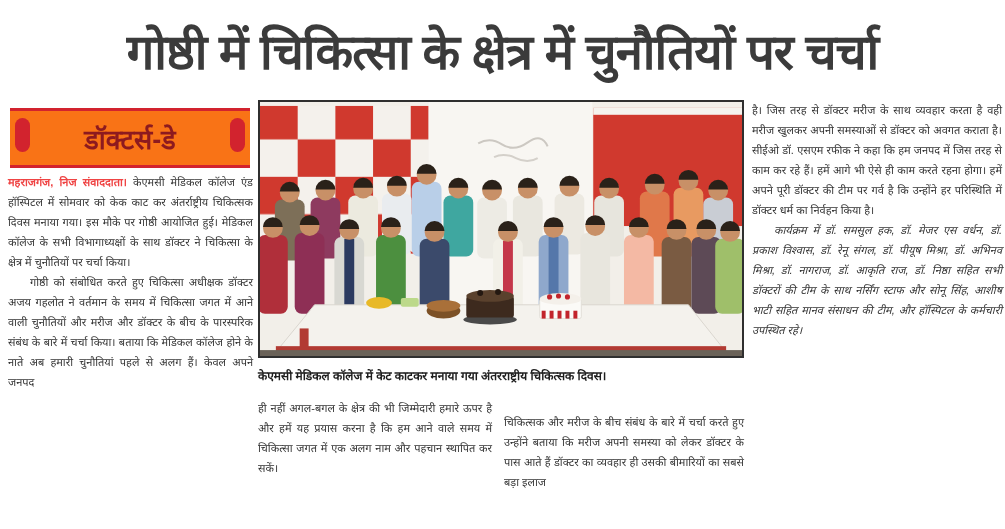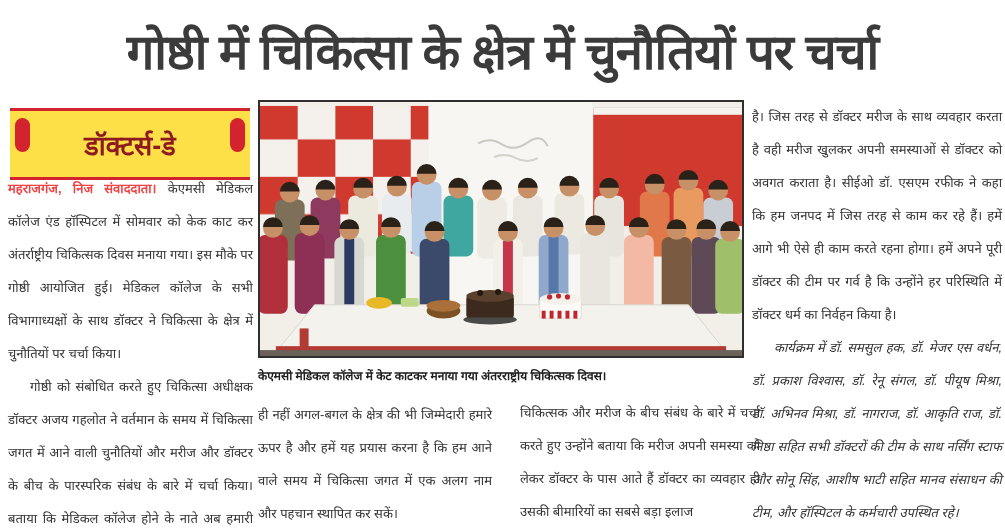--- a/index.html
+++ b/index.html
@@ -13,41 +13,41 @@
   .headline{
     position:absolute;left:0;top:2px;width:1005px;height:96px;
     display:flex;align-items:center;justify-content:center;
     font-size:49px;font-weight:800;color:#3b3b3b;letter-spacing:-1px;
     white-space:nowrap;
     text-align:right;
   }
 
   
   .badge{
-    position:absolute;left:10px;top:108px;width:240px;height:72px;
-    background:#fde047;border-top:3px solid #d2232e;border-bottom:3px solid #d2232e;
+    position:absolute;left:10px;top:108px;width:240px;height:60px;
+    background:#f97316;border-top:3px solid #d2232e;border-bottom:3px solid #d2232e;
     box-sizing:border-box;display:flex;align-items:center;justify-content:center;
   }
   .badge-cap{position:absolute;top:7px;width:15px;height:34px;background:#d2232e;border-radius:8px;}
   .badge-cap.left{left:5px;}
   .badge-cap.right{right:5px;}
   .badge-label{font-size:27px;font-weight:800;color:#8d1a1f;letter-spacing:0;}
 
   
-  .news{font-size:13px;line-height:33px;text-align:justify;color:#333;}
+  .news{font-size:11px;line-height:20px;text-align:justify;color:#333;}
   .news p{margin:0;}
   .col-left{position:absolute;left:8px;top:172px;width:245px;}
   .col-left p.second{text-indent:22px;}
   .dateline{font-weight:700;color:#ef4444;}
 
   .col-right{position:absolute;left:752px;top:100px;width:250px;}
   .col-right p.second{text-indent:22px;font-style:italic;}
 
   .mid-left{position:absolute;left:258px;top:398px;width:234px;}
-  .mid-right{position:absolute;left:504px;top:396px;width:240px;margin-left:16px;}
+  .mid-right{position:absolute;left:504px;top:412px;width:240px;}
 
   
   .photo-wrap{
     position:absolute;left:258px;top:100px;width:486px;height:258px;
     border:2px solid #2f2f2f;box-sizing:border-box;background:#efede8;
   }
   .photo-wrap svg{display:block;width:100%;height:100%;}
   .caption{
     position:absolute;left:258px;top:364px;width:486px;
     font-size:12px;font-weight:700;color:#1d1d1d;text-align:left;line-height:24px;

